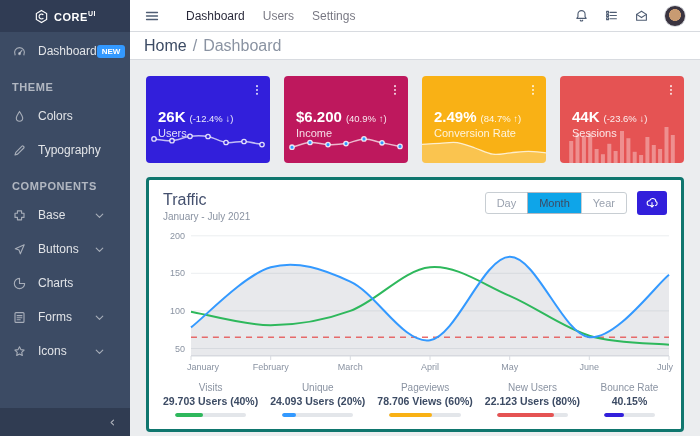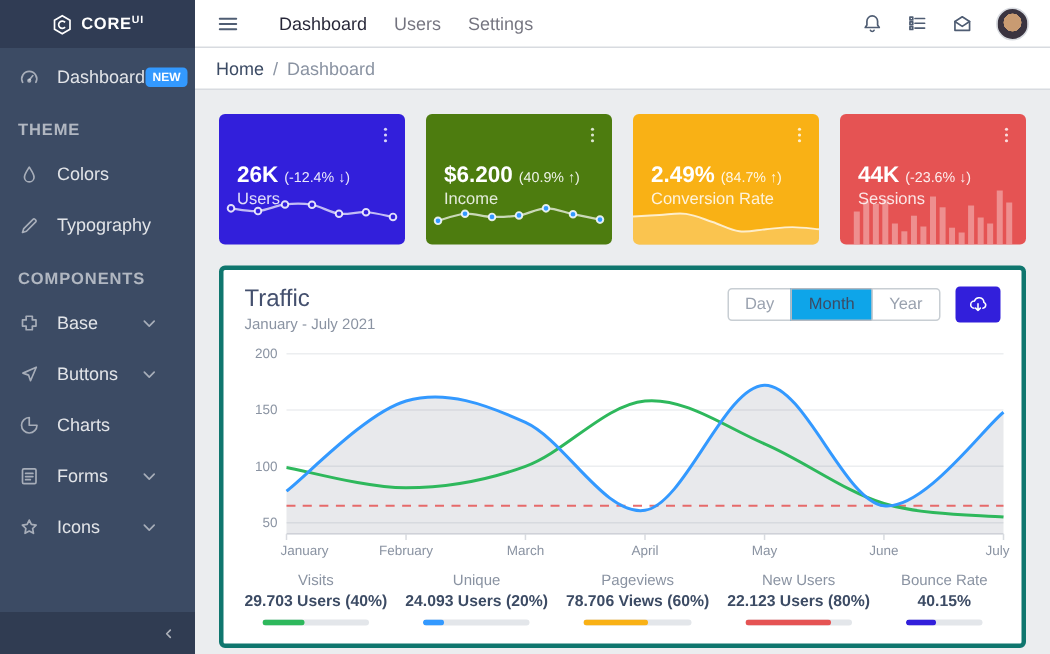--- a/index.html
+++ b/index.html
@@ -29,21 +29,21 @@
   .topbar { height:32px; flex-shrink:0; background:#fff; border-bottom:1px solid #d8dbe0; display:flex; align-items:center; padding:0 14px; }
   .burger { width:16px; height:16px; color:#4f5d73; cursor:pointer; }
   .hnav { display:flex; gap:18px; margin-left:26px; font-size:12px; }
   .hnav .nav-link { cursor:pointer; color:rgba(0,0,21,.55); }
   .hnav .nav-link.first { color:rgba(0,0,21,.85); }
   .top-icons { margin-left:auto; display:flex; align-items:center; gap:15px; color:#4f5d73; }
   .top-icons .icon { width:15px; height:15px; cursor:pointer; }
   .avatar { width:22px; height:22px; border-radius:50%; cursor:pointer;
             background: radial-gradient(circle at 50% 45%, #c89b72 0 40%, #3a3440 41%);
             border:1px solid #d8dbe0; }
-  .crumbbar { height:28px; flex-shrink:0; background:#fff; border-bottom:1px solid #d8dbe0; display:flex; align-items:center; gap:6px; padding:0 14px; font-size:12px; }
+  .crumbbar { height:28px; flex-shrink:0; background:#fff; border-bottom:1px solid #d8dbe0; display:flex; align-items:center; gap:6px; padding:0 14px; font-size:16px; }
   .crumb-home { color:#3c4b64; cursor:pointer; }
   .crumb-sep, .crumb-cur { color:#8a93a2; }
 
   .content { flex:1; padding:16px; overflow:hidden; }
 
   
   .cards { display:grid; grid-template-columns:repeat(4,1fr); gap:14px; margin-bottom:14px; }
   .scard { position:relative; height:87px; border-radius:4px; color:#fff; padding:10px 12px 0; overflow:hidden; }
   .vrow { display:flex; align-items:baseline; gap:4px; }
   .scard .val { font-size:15px; font-weight:700; }
@@ -259,21 +259,21 @@
               <path d="M8.0,13.9C11.0,14.2,20.0,16.1,26.0,15.7C32.0,15.3,38.0,12.0,44.0,11.3C50.0,10.6,56.0,10.5,62.0,11.5C68.0,12.6,74.0,16.7,80.0,17.5C86.0,18.3,92.0,16.1,98.0,16.5C104.0,16.8,113.0,19.1,116.0,19.6" fill="none" stroke="rgba(255,255,255,.7)" stroke-width="1.5"></path>
               <circle cx="8.0" cy="13.9" r="2.2" fill="#321fdb" stroke="rgba(255,255,255,.85)" stroke-width="1.3"></circle>
               <circle cx="26.0" cy="15.7" r="2.2" fill="#321fdb" stroke="rgba(255,255,255,.85)" stroke-width="1.3"></circle>
               <circle cx="44.0" cy="11.3" r="2.2" fill="#321fdb" stroke="rgba(255,255,255,.85)" stroke-width="1.3"></circle>
               <circle cx="62.0" cy="11.5" r="2.2" fill="#321fdb" stroke="rgba(255,255,255,.85)" stroke-width="1.3"></circle>
               <circle cx="80.0" cy="17.5" r="2.2" fill="#321fdb" stroke="rgba(255,255,255,.85)" stroke-width="1.3"></circle>
               <circle cx="98.0" cy="16.5" r="2.2" fill="#321fdb" stroke="rgba(255,255,255,.85)" stroke-width="1.3"></circle>
               <circle cx="116.0" cy="19.6" r="2.2" fill="#321fdb" stroke="rgba(255,255,255,.85)" stroke-width="1.3"></circle>
             </svg>
           </div>
-          <div class="scard" style="background: #4d7c0f;">
+          <div class="scard" style="background: #be185d;">
             <div class="vrow">
               <span class="val">$6.200</span>
               <span class="delta">(40.9% ↑)</span>
             </div>
             <div class="lbl">Income</div>
             <span class="card-menu"><span class="icon" style="width:14px;height:14px;">
                 <svg viewBox="0 0 16 16" fill="currentColor">
                   <circle cx="8" cy="3.6" r="1.2"></circle>
                   <circle cx="8" cy="8" r="1.2"></circle>
                   <circle cx="8" cy="12.4" r="1.2"></circle>

